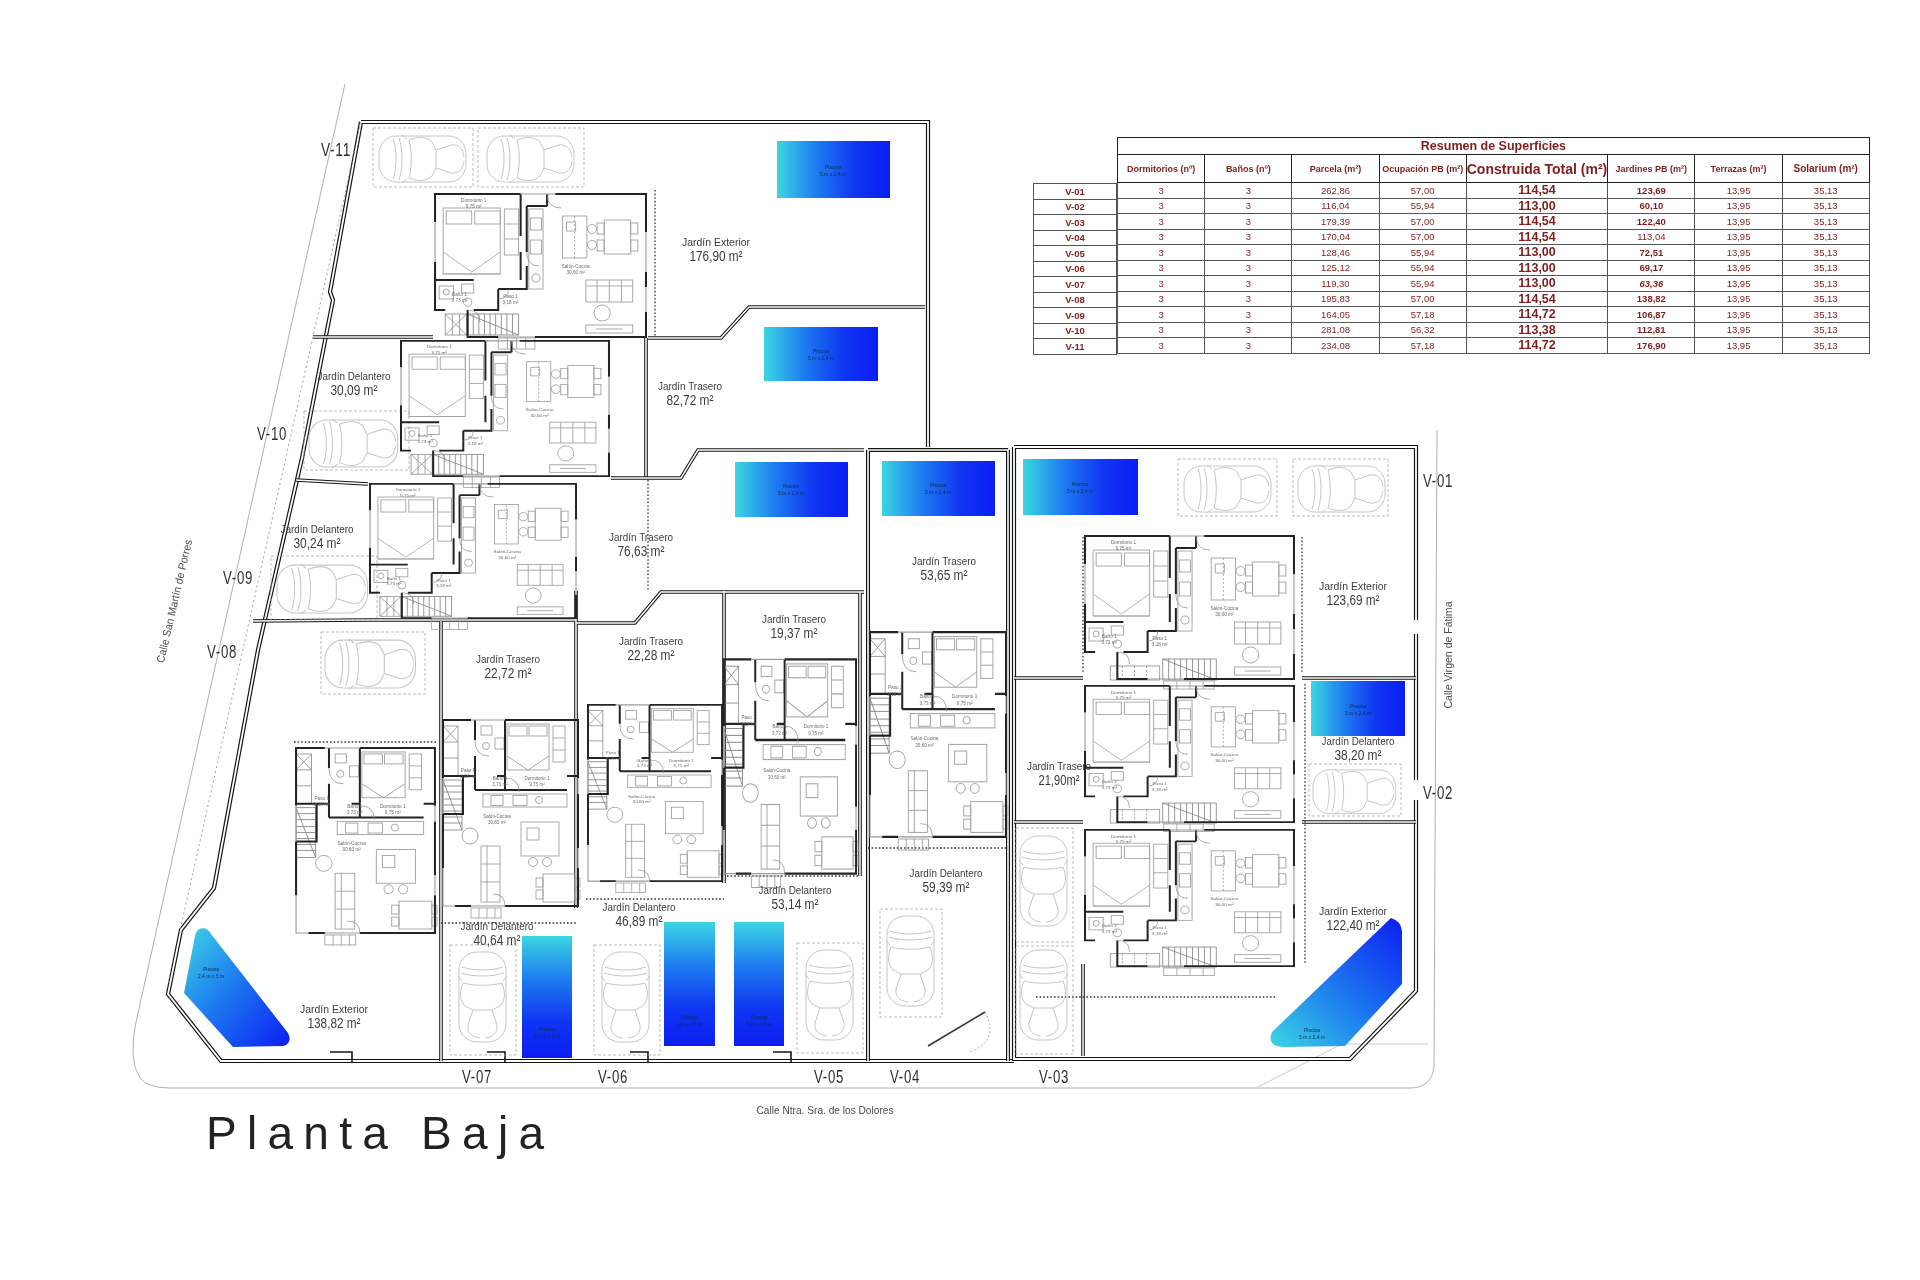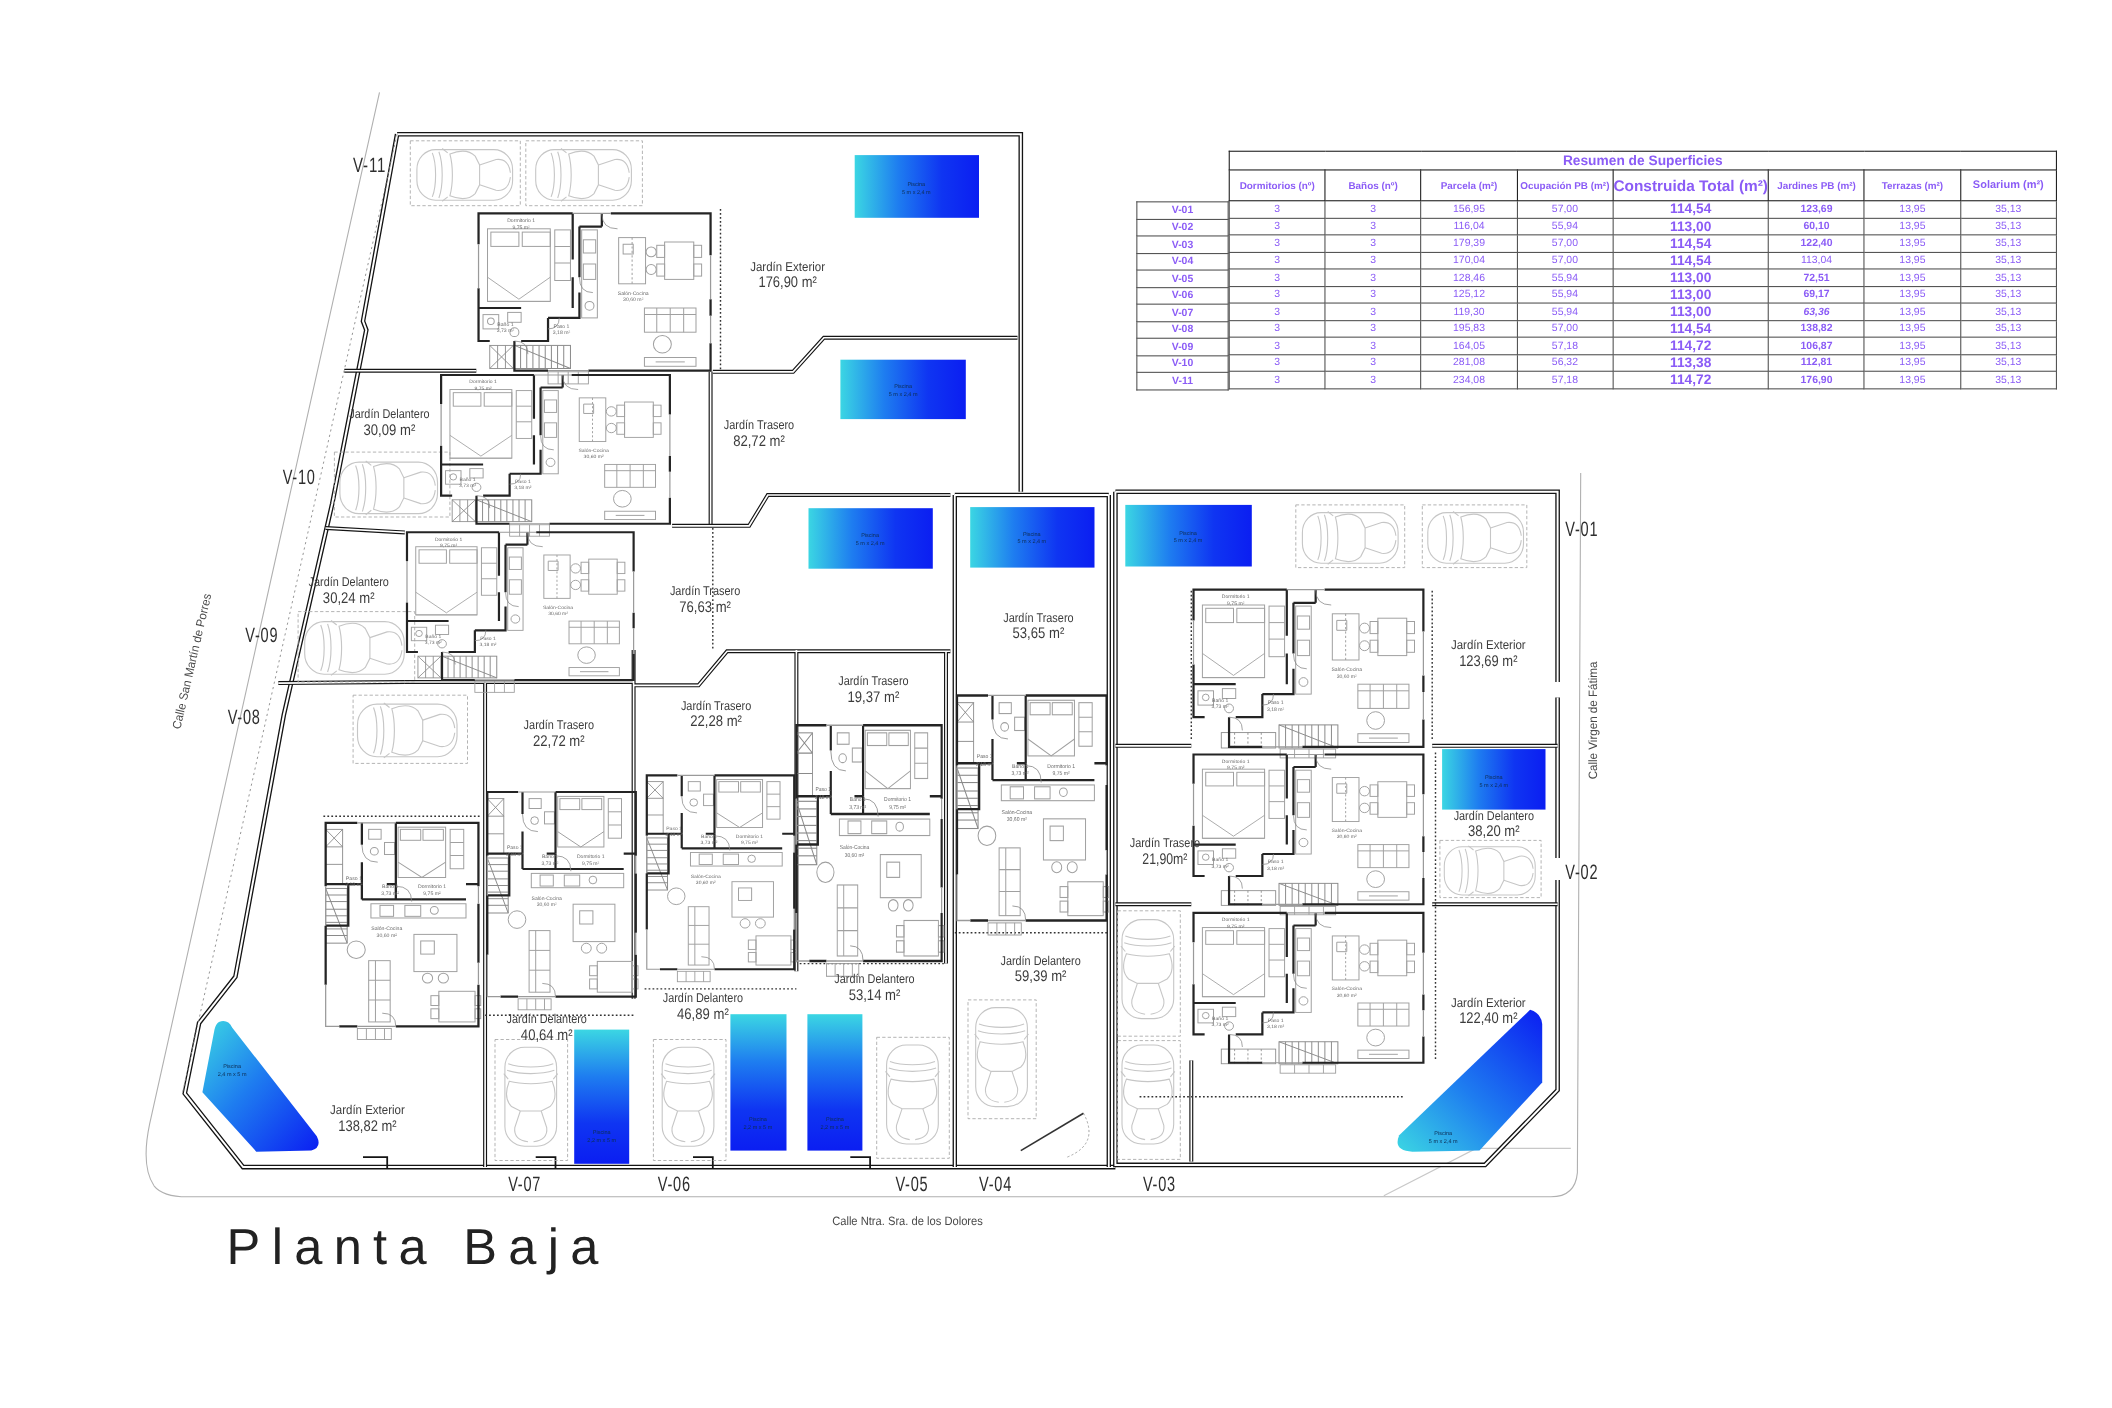--- a/index.html
+++ b/index.html
@@ -4,21 +4,21 @@
 html,body{margin:0;padding:0;width:1920px;height:1280px;background:#ffffff;overflow:hidden;}
 #wrap{position:relative;width:1920px;height:1280px;font-family:"Liberation Sans",sans-serif;}
 svg{position:absolute;left:0;top:0;}
 svg text{font-family:"Liberation Sans",sans-serif;}
 .glab{fill:#3c3c3c;}
 .vlab{fill:#2e2e2e;font-size:19px;letter-spacing:1px;}
 .street{fill:#4a4a4a;font-size:11px;}
 .pl{fill:#0d2d52;font-size:5px;}
 .rm{fill:#6a6a6a;font-size:4.6px;}
 table{border-collapse:collapse;}
-.tb{position:absolute;font-family:"Liberation Sans",sans-serif;color:#8b5cf6;}
+.tb{position:absolute;font-family:"Liberation Sans",sans-serif;color:#7f1d1d;}
 .tb td{border:1px solid #555;text-align:center;vertical-align:middle;padding:0;font-size:9.5px;overflow:hidden;white-space:nowrap;}
 </style></head><body>
 <div id="wrap">
 <svg width="1920" height="1280" viewBox="0 0 1920 1280">
 <defs>
 <linearGradient id="gH" x1="0" y1="0" x2="1" y2="0">
  <stop offset="0" stop-color="#3bd6e3"></stop>
           <stop offset="0.35" stop-color="#1e7df0"></stop>
           <stop offset="0.7" stop-color="#0f35f2"></stop>
           <stop offset="1" stop-color="#0b1ef2"></stop>
@@ -1405,21 +1405,21 @@
             <td style="width:86.2px;height:27px;font-weight:bold;font-size:9px;border:1.2px solid #222;">Parcela (m²)</td>
             <td style="width:86.2px;height:27px;font-weight:bold;font-size:9px;border:1.2px solid #222;">Ocupación PB (m²)</td>
             <td style="width:86.2px;height:27px;font-weight:bold;font-size:14px;border:1.2px solid #222;">Construida Total (m²)</td>
             <td style="width:86.2px;height:27px;font-weight:bold;font-size:9px;border:1.2px solid #222;">Jardines PB (m²)</td>
             <td style="width:86.2px;height:27px;font-weight:bold;font-size:9px;border:1.2px solid #222;">Terrazas (m²)</td>
             <td style="width:86.2px;height:27px;font-weight:bold;font-size:10px;border:1.2px solid #222;">Solarium (m²)</td>
           </tr>
           <tr>
             <td style="height:14.5px;">3</td>
             <td>3</td>
-            <td>156,95</td>
+            <td>262,86</td>
             <td>57,00</td>
             <td style="font-weight:bold;font-size:12.5px;">114,54</td>
             <td style="font-weight:bold;">123,69</td>
             <td>13,95</td>
             <td>35,13</td>
           </tr>
           <tr>
             <td style="height:14.5px;">3</td>
             <td>3</td>
             <td>116,04</td>

